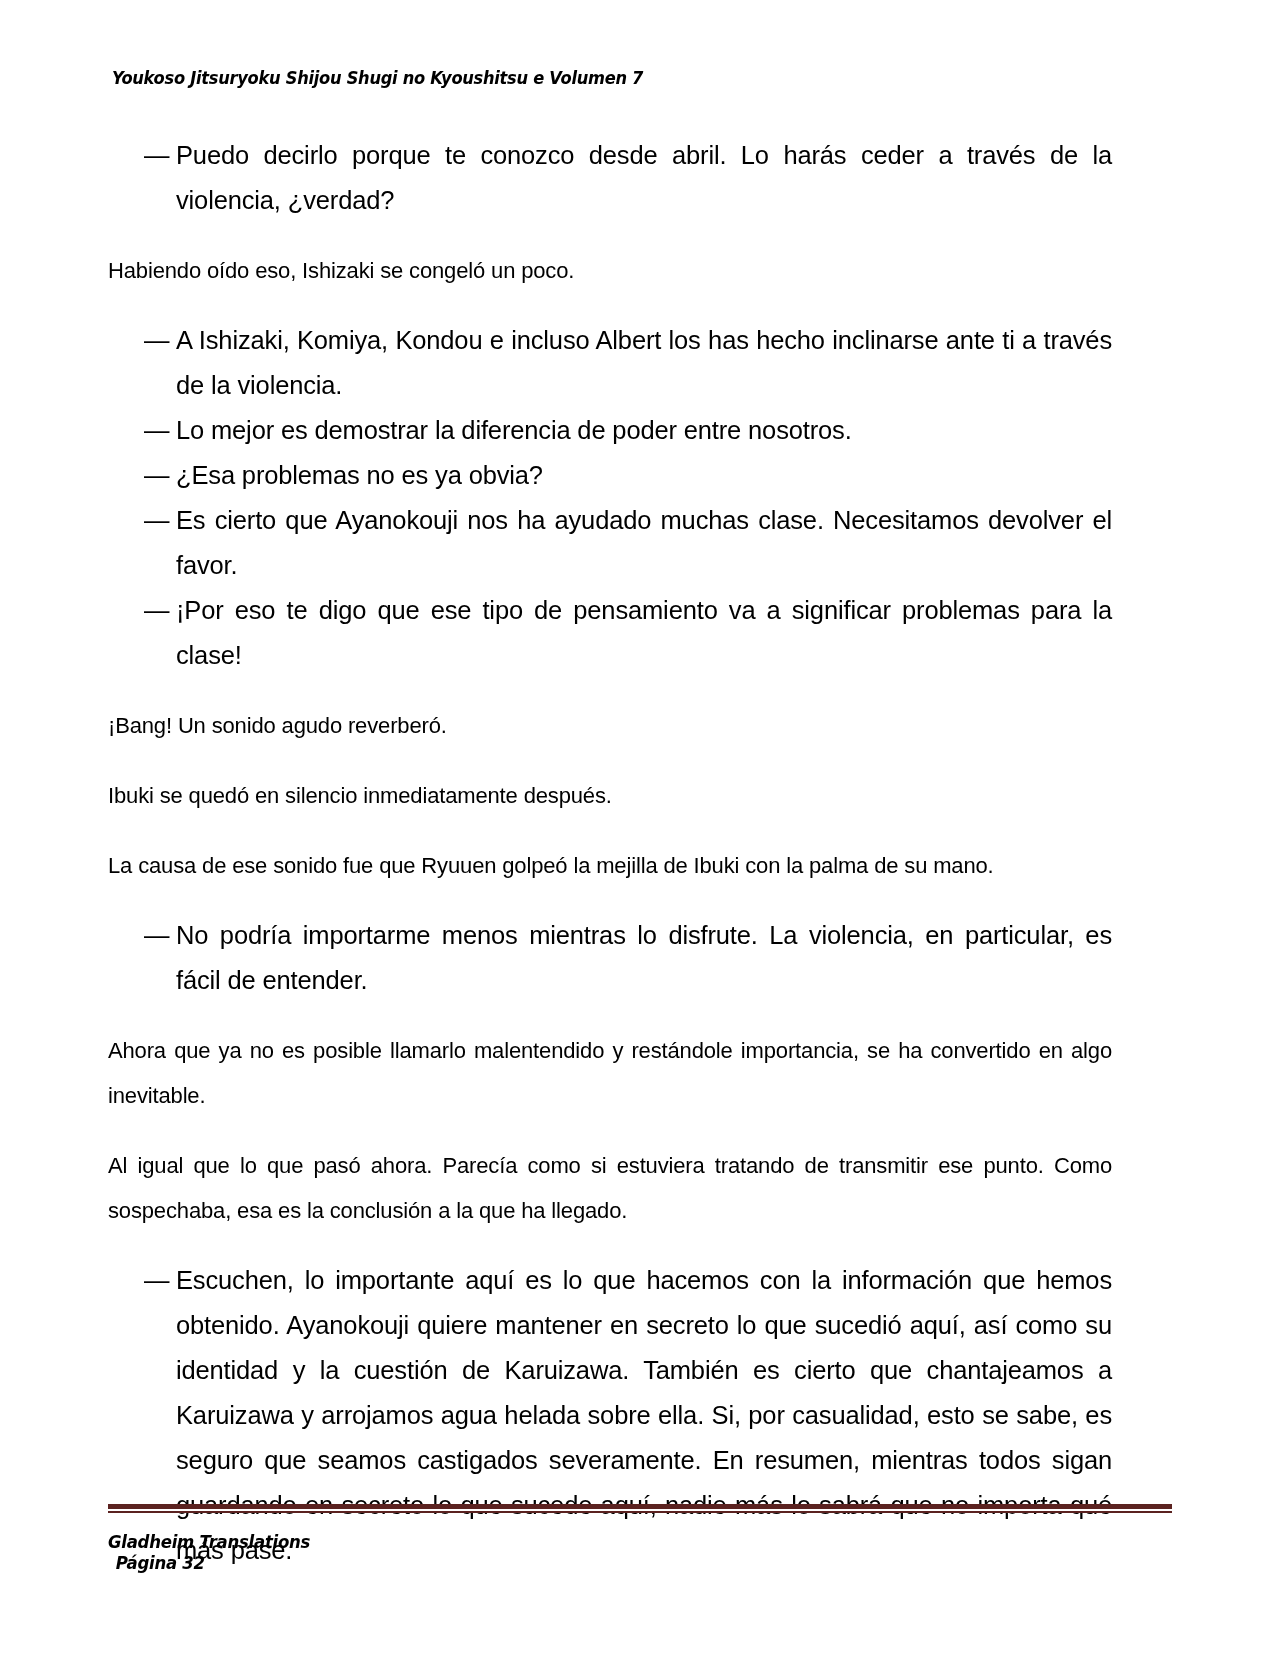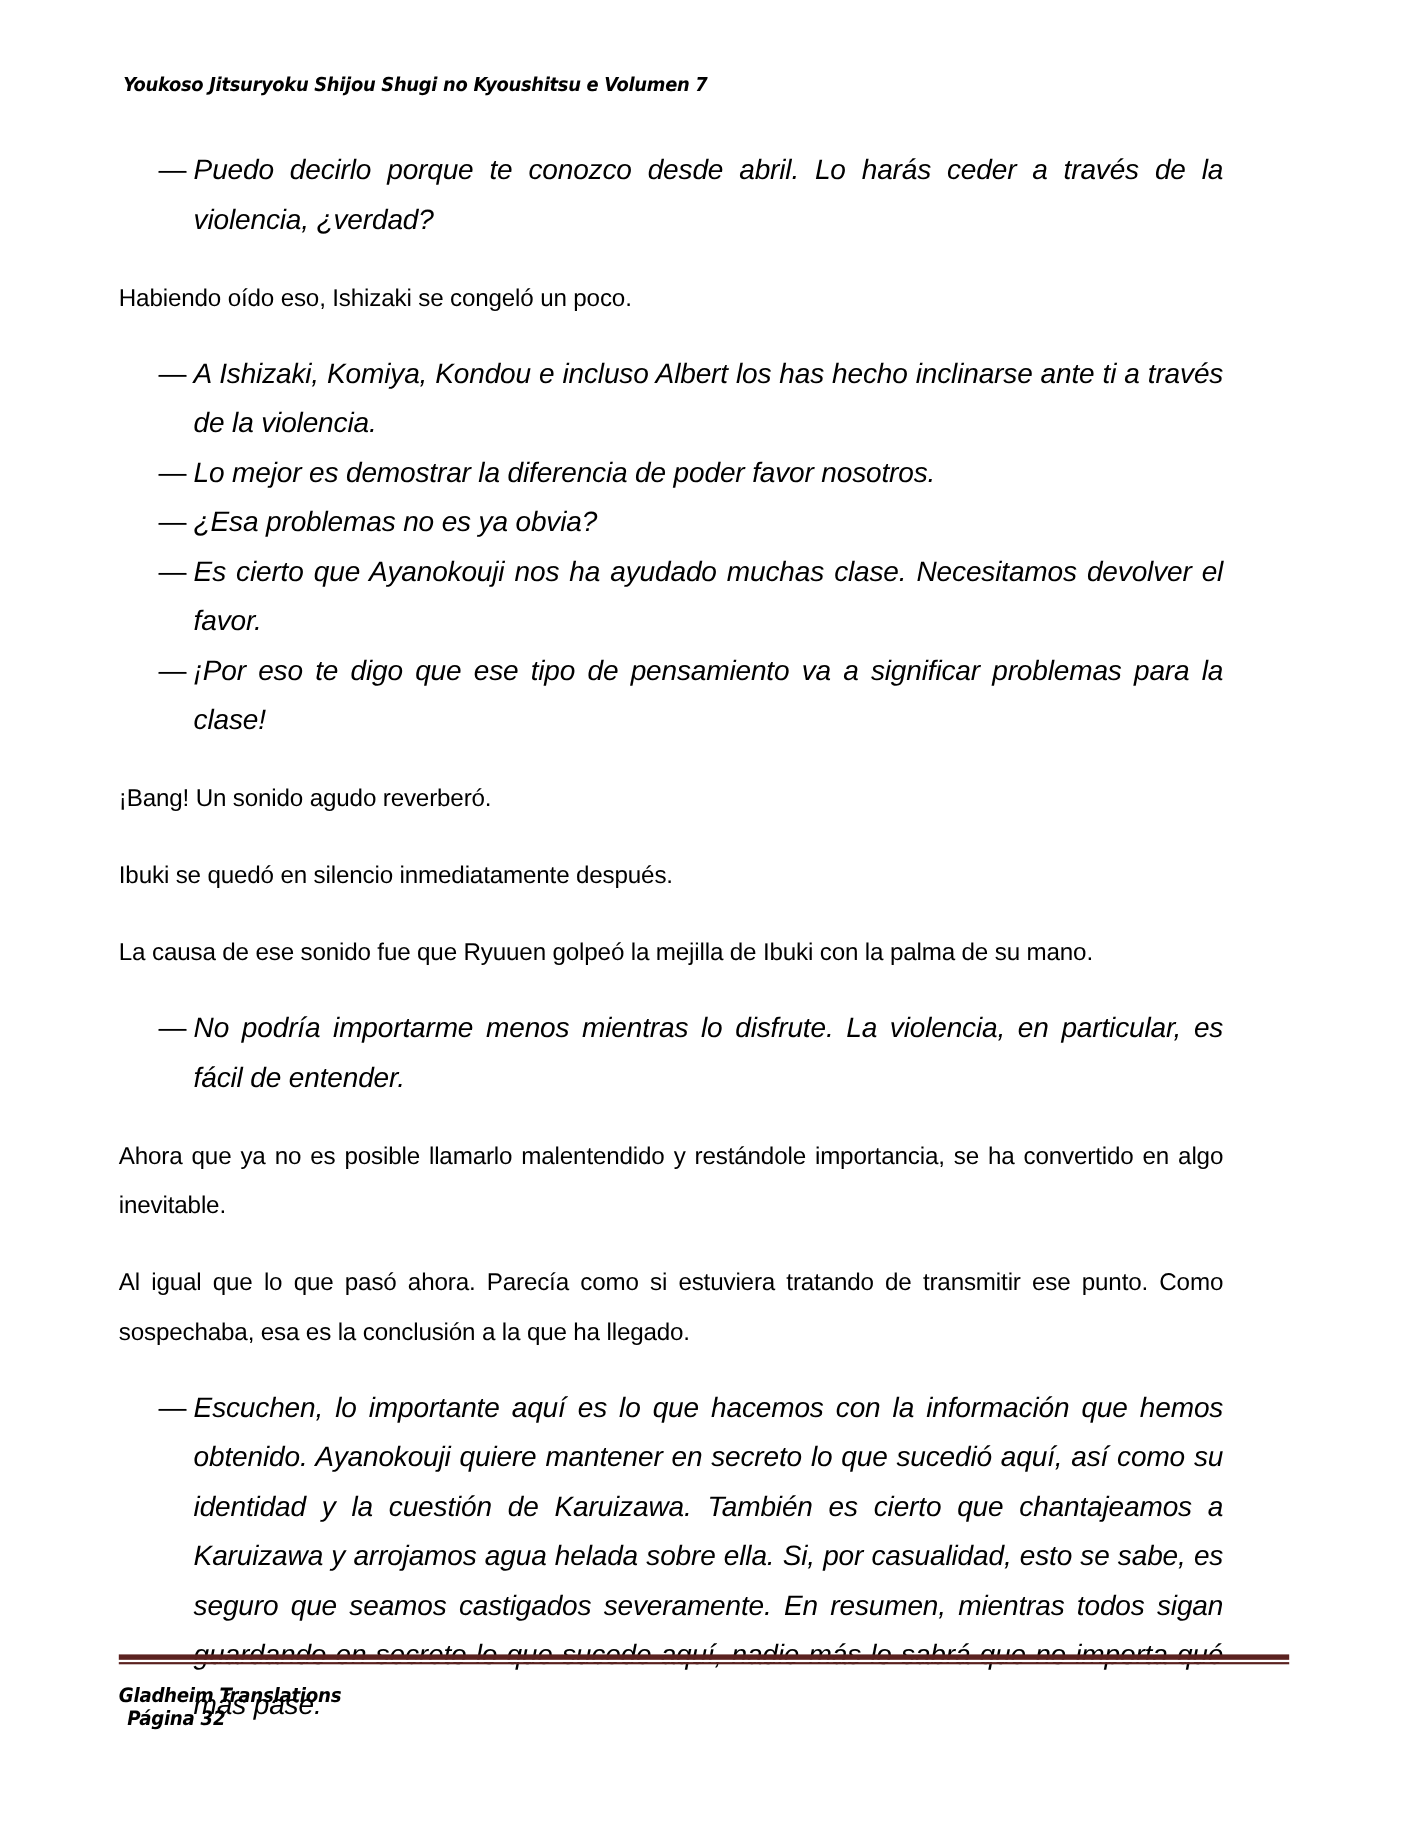--- a/index.html
+++ b/index.html
@@ -76,21 +76,20 @@
     text-justify: inter-word;
     letter-spacing: -0.15px;
   }
   ul.dialogue li .dash {
     position: absolute;
     left: 36px;
     top: 0;
   }
   ul.dialogue li .txt {
     display: block;
-    font-style: italic;
   }
 
   
   .footer {
     position: absolute;
     left: 108px;
     width: 1064px;
     top: 1504px;
   }
   .footer-rule-thick {
@@ -147,21 +146,21 @@
         </li>
       </ul>
       <p class="para">Habiendo oído eso, Ishizaki se congeló un poco.</p>
       <ul class="dialogue">
         <li>
           <span class="dash">—</span>
           <span class="txt">A Ishizaki, Komiya, Kondou e incluso Albert los has hecho inclinarse ante ti a través de la violencia.</span>
         </li>
         <li>
           <span class="dash">—</span>
-          <span class="txt">Lo mejor es demostrar la diferencia de poder favor nosotros.</span>
+          <span class="txt">Lo mejor es demostrar la diferencia de poder entre nosotros.</span>
         </li>
         <li>
           <span class="dash">—</span>
           <span class="txt">¿Esa problemas no es ya obvia?</span>
         </li>
         <li>
           <span class="dash">—</span>
           <span class="txt">Es cierto que Ayanokouji nos ha ayudado muchas clase. Necesitamos devolver el favor.</span>
         </li>
         <li>

